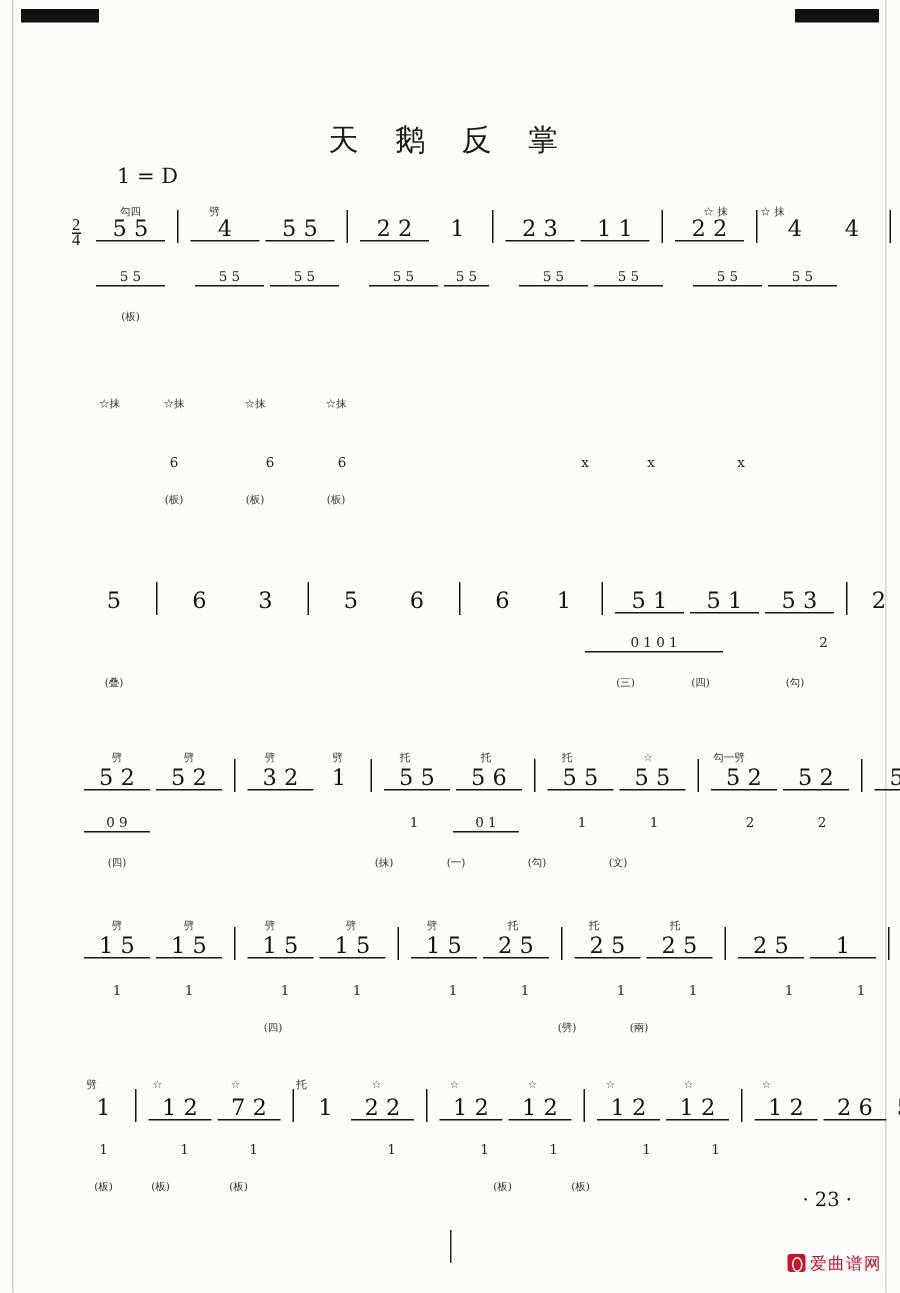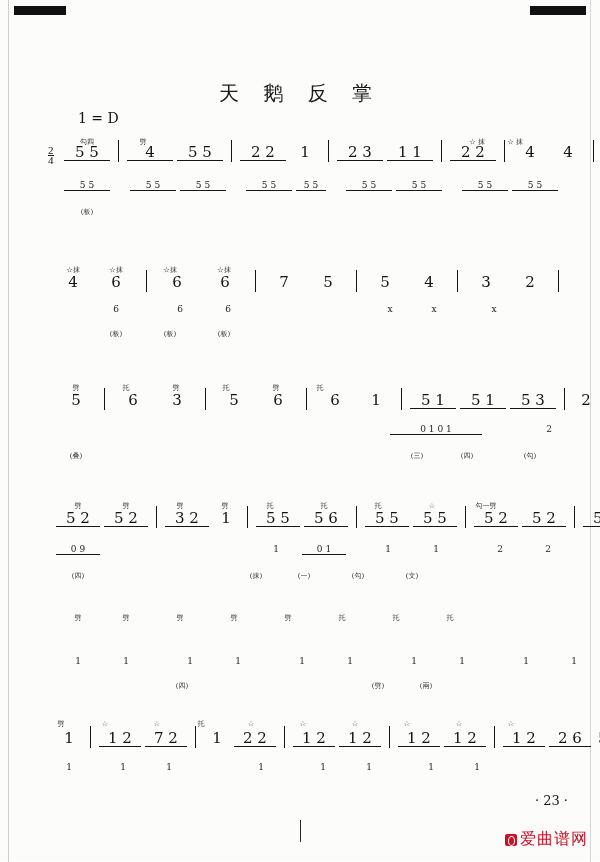--- a/index.html
+++ b/index.html
@@ -112,21 +112,21 @@
   .pagenum{
     position:absolute;
     right:32px;bottom:52px;
     font-size:13px;
     font-family:"DejaVu Serif", serif;
     color:#161616;
   }
   .watermark{
     position:absolute;
     right:12px;bottom:10px;
-    font-size:16px;
+    font-size:11px;
     color:#c8122a;
     font-family:"DejaVu Sans", sans-serif;
     letter-spacing:1px;
   }
   .wm-dot{
     display:inline-block;
     width:12px;height:12px;
     background:#c8122a;
     border-radius:2px;
     margin-right:3px;
@@ -208,37 +208,20 @@
     <div class="lyricrow" style="top:-12px;left:24px;">
       <span class="cell tiny" style="width:46px;">勾四</span>
       <span class="cell tiny" style="width:58px;">劈</span>
       <span class="cell tiny" style="width:280px;"></span>
       <span class="cell tiny" style="width:34px;">☆ 抹</span>
       <span class="cell tiny" style="width:34px;">☆ 抹</span>
     </div>
   </div>
 
   <div class="system" style="top:272px;">
-    <div class="srow" style="left:16px;">
-      <span class="cell note" style="width:34px;">4</span>
-      <span class="cell note" style="width:44px;">6</span>
-      <span class="bar"></span>
-      <span class="cell note" style="width:44px;">6</span>
-      <span class="cell note" style="width:44px;">6</span>
-      <span class="bar"></span>
-      <span class="cell note" style="width:40px;">7</span>
-      <span class="cell note" style="width:40px;">5</span>
-      <span class="bar"></span>
-      <span class="cell note" style="width:40px;">5</span>
-      <span class="cell note" style="width:40px;">4</span>
-      <span class="bar"></span>
-      <span class="cell note" style="width:40px;">3</span>
-      <span class="cell note" style="width:40px;">2</span>
-      <span class="bar"></span>
-    </div>
 
     <div class="srow" style="left:16px;top:26px;">
       <span class="cell small" style="width:34px;"></span>
       <span class="cell small" style="width:44px;">6</span>
       <span class="cell small" style="width:12px;"></span>
       <span class="cell small" style="width:44px;">6</span>
       <span class="cell small" style="width:44px;">6</span>
       <span class="cell small" style="width:12px;"></span>
       <span class="cell small" style="width:80px;"></span>
       <span class="cell small" style="width:12px;"></span>
@@ -292,28 +275,20 @@
     </div>
 
     <div class="lyricrow" style="top:54px;left:16px;">
       <span class="cell tiny" style="width:40px;">(叠)</span>
       <span class="cell tiny" style="width:290px;"></span>
       <span class="cell tiny" style="width:46px;">(三)</span>
       <span class="cell tiny" style="width:46px;">(四)</span>
       <span class="cell tiny" style="width:72px;">(勾)</span>
     </div>
 
-    <div class="lyricrow" style="top:-14px;left:16px;">
-      <span class="cell tiny" style="width:40px;">劈</span>
-      <span class="cell tiny" style="width:52px;">托</span>
-      <span class="cell tiny" style="width:40px;">劈</span>
-      <span class="cell tiny" style="width:52px;">托</span>
-      <span class="cell tiny" style="width:40px;">劈</span>
-      <span class="cell tiny" style="width:40px;">托</span>
-    </div>
   </div>
 
   <div class="system" style="top:508px;">
     <div class="srow" style="left:16px;">
       <span class="cell note und" style="width:44px;">5 2</span>
       <span class="cell note und" style="width:44px;">5 2</span>
       <span class="bar"></span>
       <span class="cell note und" style="width:44px;">3 2</span>
       <span class="cell note" style="width:26px;">1</span>
       <span class="bar"></span>
@@ -361,20 +336,38 @@
       <span class="cell tiny" style="width:26px;">劈</span>
       <span class="cell tiny" style="width:56px;">托</span>
       <span class="cell tiny" style="width:44px;">托</span>
       <span class="cell tiny" style="width:56px;">托</span>
       <span class="cell tiny" style="width:44px;">☆</span>
       <span class="cell tiny" style="width:56px;">勾一劈</span>
     </div>
   </div>
 
   <div class="system" style="top:620px;">
+    <div class="srow" style="left:16px;">
+      <span class="cell note und" style="width:44px;">1 5</span>
+      <span class="cell note und" style="width:44px;">1 5</span>
+      <span class="bar"></span>
+      <span class="cell note und" style="width:44px;">1 5</span>
+      <span class="cell note und" style="width:44px;">1 5</span>
+      <span class="bar"></span>
+      <span class="cell note und" style="width:44px;">1 5</span>
+      <span class="cell note und" style="width:44px;">2 5</span>
+      <span class="bar"></span>
+      <span class="cell note und" style="width:44px;">2 5</span>
+      <span class="cell note und" style="width:44px;">2 5</span>
+      <span class="bar"></span>
+      <span class="cell note und" style="width:44px;">2 5</span>
+      <span class="cell note und" style="width:44px;">1</span>
+      <span class="bar"></span>
+      
+    </div>
 
     <div class="srow" style="left:16px;top:30px;">
       <span class="cell small" style="width:44px;">1</span>
       <span class="cell small" style="width:44px;">1</span>
       <span class="cell small" style="width:12px;"></span>
       <span class="cell small" style="width:44px;">1</span>
       <span class="cell small" style="width:44px;">1</span>
       <span class="cell small" style="width:12px;"></span>
       <span class="cell small" style="width:44px;">1</span>
       <span class="cell small" style="width:44px;">1</span>
@@ -437,20 +430,28 @@
       <span class="cell small" style="width:26px;"></span>
       <span class="cell small" style="width:42px;">1</span>
       <span class="cell small" style="width:12px;"></span>
       <span class="cell small" style="width:42px;">1</span>
       <span class="cell small" style="width:42px;">1</span>
       <span class="cell small" style="width:12px;"></span>
       <span class="cell small" style="width:42px;">1</span>
       <span class="cell small" style="width:42px;">1</span>
     </div>
 
+    <div class="lyricrow" style="top:52px;left:16px;">
+      <span class="cell tiny" style="width:26px;">(板)</span>
+      <span class="cell tiny" style="width:42px;">(板)</span>
+      <span class="cell tiny" style="width:54px;">(板)</span>
+      <span class="cell tiny" style="width:120px;"></span>
+      <span class="cell tiny" style="width:42px;">(板)</span>
+      <span class="cell tiny" style="width:54px;">(板)</span>
+    </div>
 
     <div class="lyricrow" style="top:-16px;left:8px;">
       <span class="cell tiny" style="width:26px;">劈</span>
       <span class="cell tiny" style="width:54px;">☆</span>
       <span class="cell tiny" style="width:42px;">☆</span>
       <span class="cell tiny" style="width:38px;">托</span>
       <span class="cell tiny" style="width:54px;">☆</span>
       <span class="cell tiny" style="width:42px;">☆</span>
       <span class="cell tiny" style="width:54px;">☆</span>
       <span class="cell tiny" style="width:42px;">☆</span>

